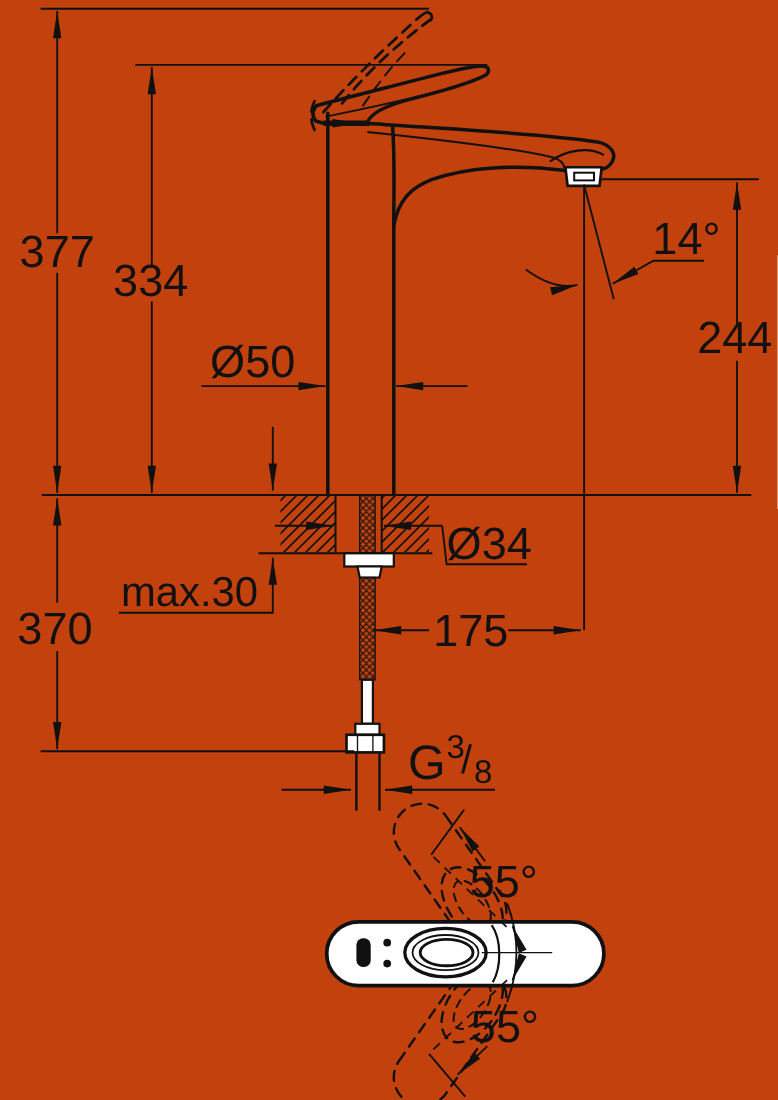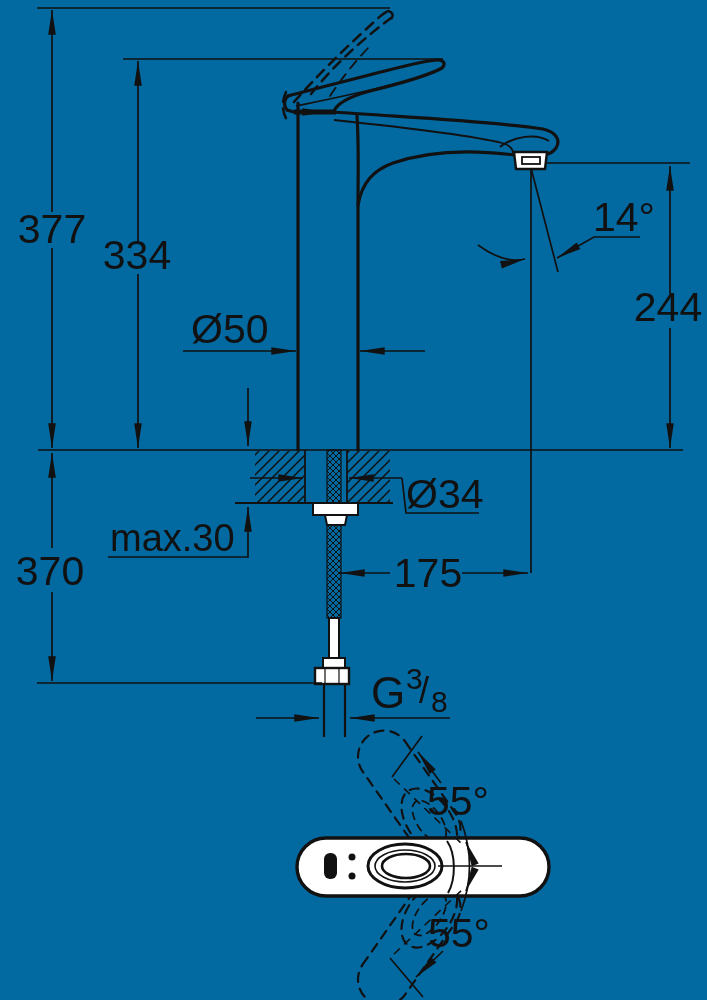--- a/index.html
+++ b/index.html
@@ -1,16 +1,16 @@
 <!DOCTYPE html>
 <html><head>
 <meta charset="utf-8">
 <style>
   html,body{margin:0;padding:0;background:#fff;}
-  .stage{width:707px;height:1000px;background:#0369a1;position:relative;overflow:hidden;}
+  .stage{width:707px;height:1000px;background:#c2410c;position:relative;overflow:hidden;}
   svg{display:block;}
   text{font-family:"Liberation Sans","DejaVu Sans",sans-serif;fill:#111;}
   .dim-text{font-size:41px;}
   .dim-text-sm{font-size:38px;}
   .g-main{font-size:44px;}
   .g-frac{font-size:30px;}
   .g-slash{font-size:36px;}
   .outline{stroke:#111;stroke-width:3.2;fill:none;stroke-linecap:round;}
   .outline-thin{stroke:#111;stroke-width:1.8;fill:none;}
   .dimline{stroke:#111;stroke-width:1.7;fill:none;}

